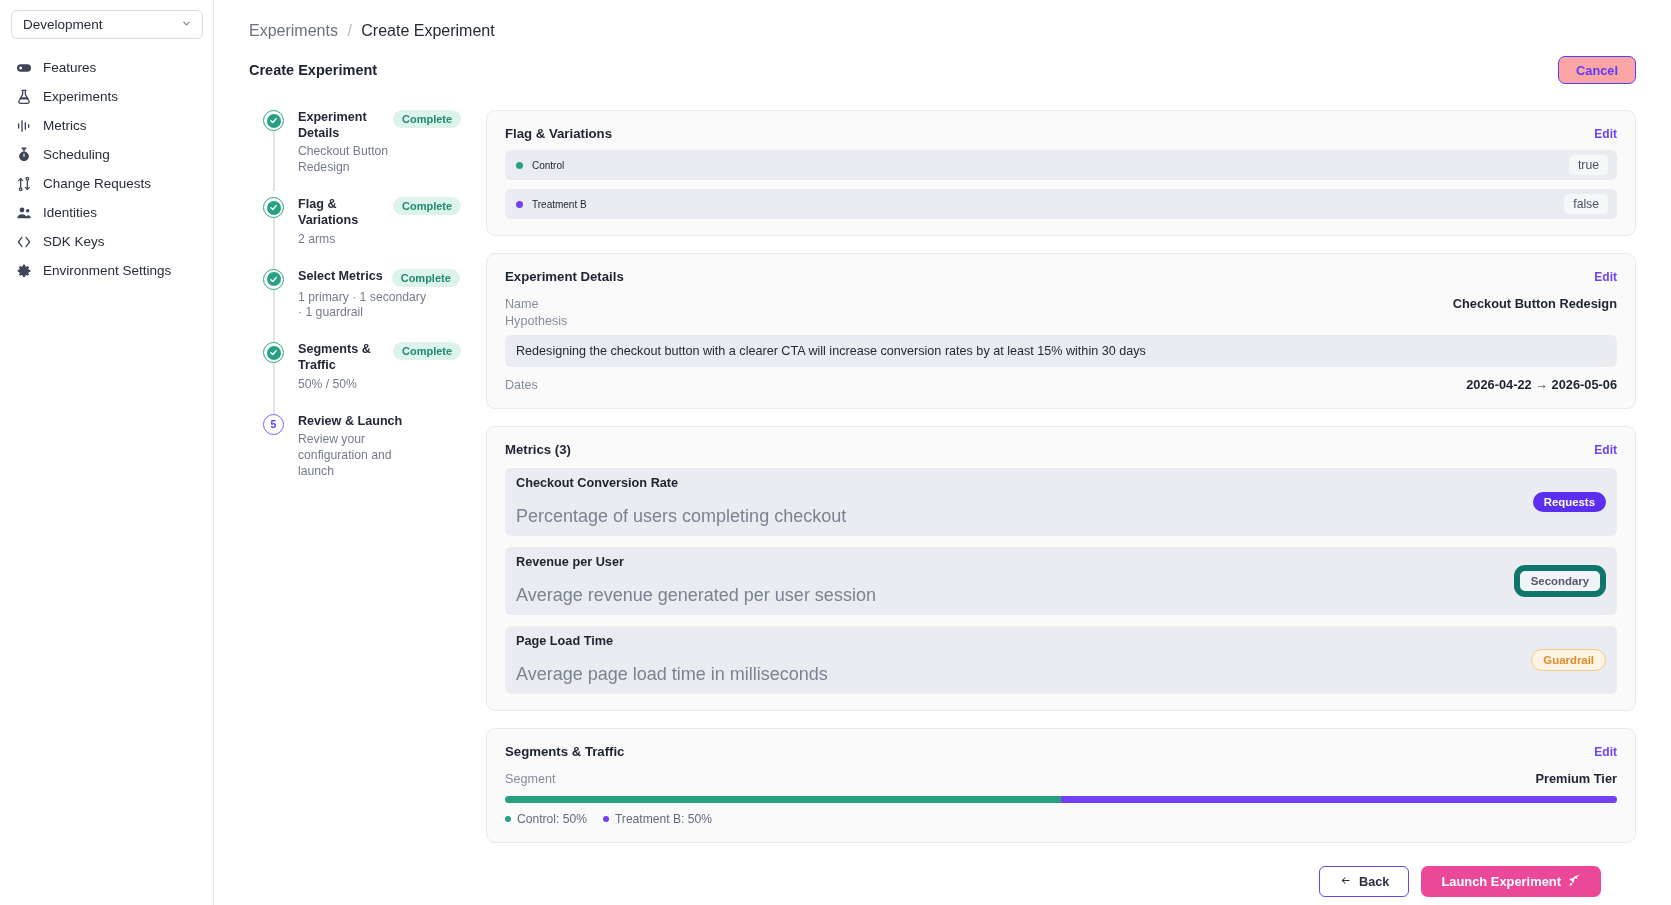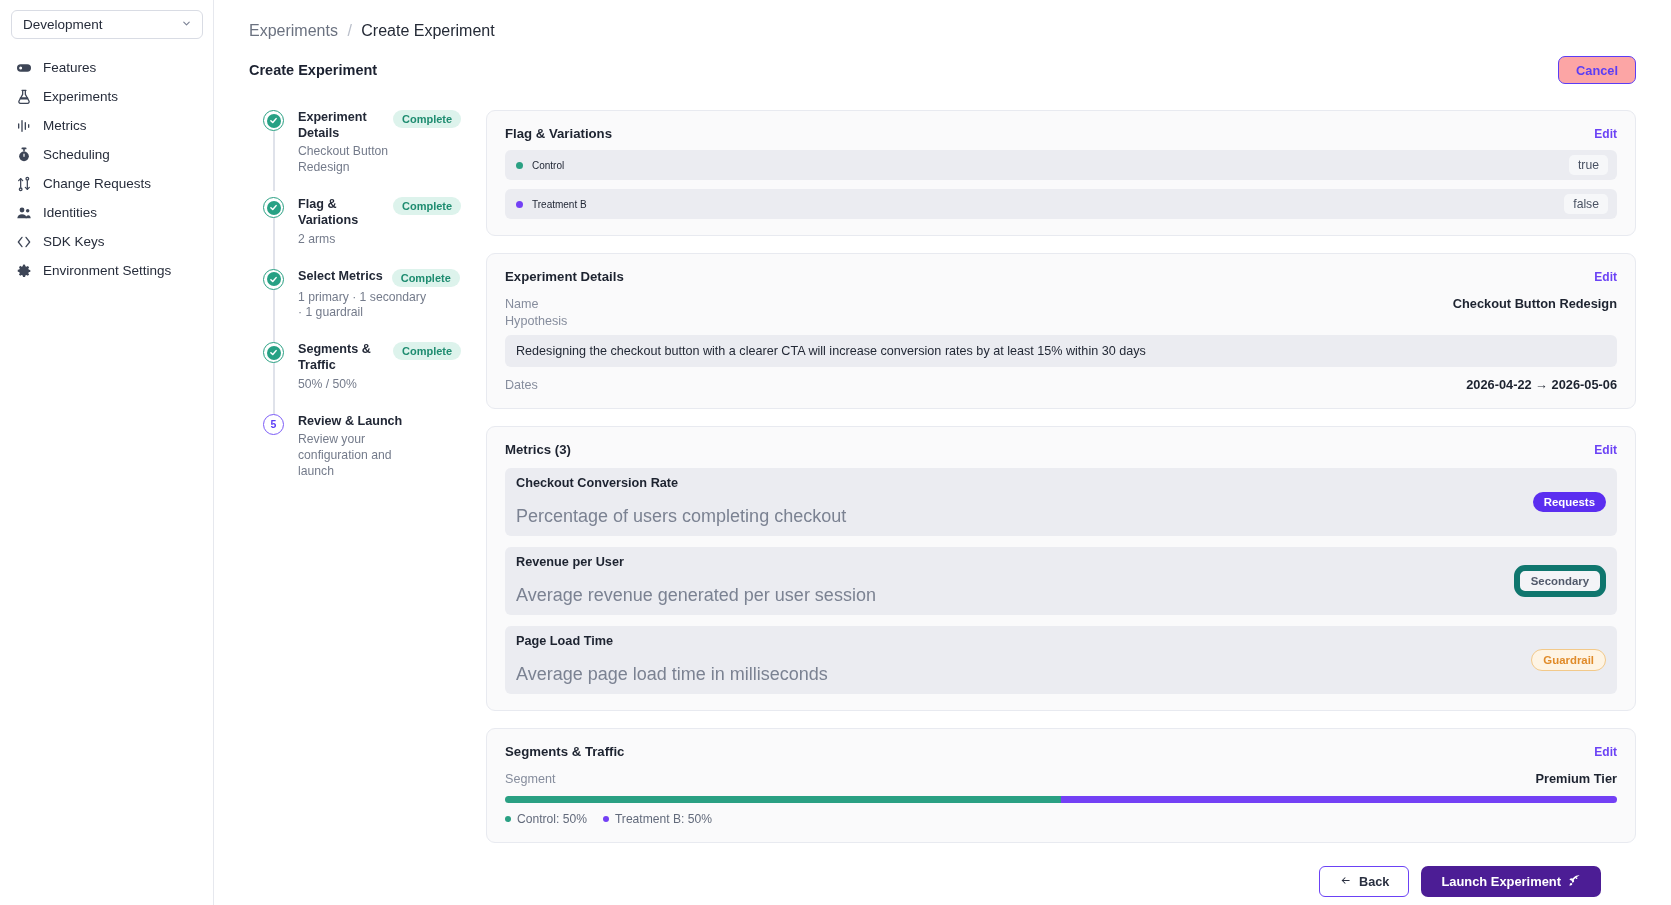--- a/index.html
+++ b/index.html
@@ -138,21 +138,21 @@
 
   .footer-row { display: flex; justify-content: flex-end; gap: 12px; padding: 6px 35px 0 0; }
   .btn-back {
     border: 1.4px solid #6b42f5; background: #fff; color: #2a3040;
     border-radius: 6px; height: 31px; padding: 0 19px;
     font-size: 12.7px; font-weight: bold; cursor: pointer;
     display: flex; align-items: center; gap: 7px;
     font-family: "Liberation Sans", sans-serif;
   }
   .btn-launch {
-    border: none; background: #4c1d95; color: #fff;
+    border: none; background: #ec4899; color: #fff;
     border-radius: 7px; height: 31px; padding: 0 20px;
     font-size: 12.9px; font-weight: bold; cursor: pointer;
     display: flex; align-items: center; gap: 7px;
     font-family: "Liberation Sans", sans-serif;
   }
 </style>
 </head>
 <body>
 
 <div class="app">

